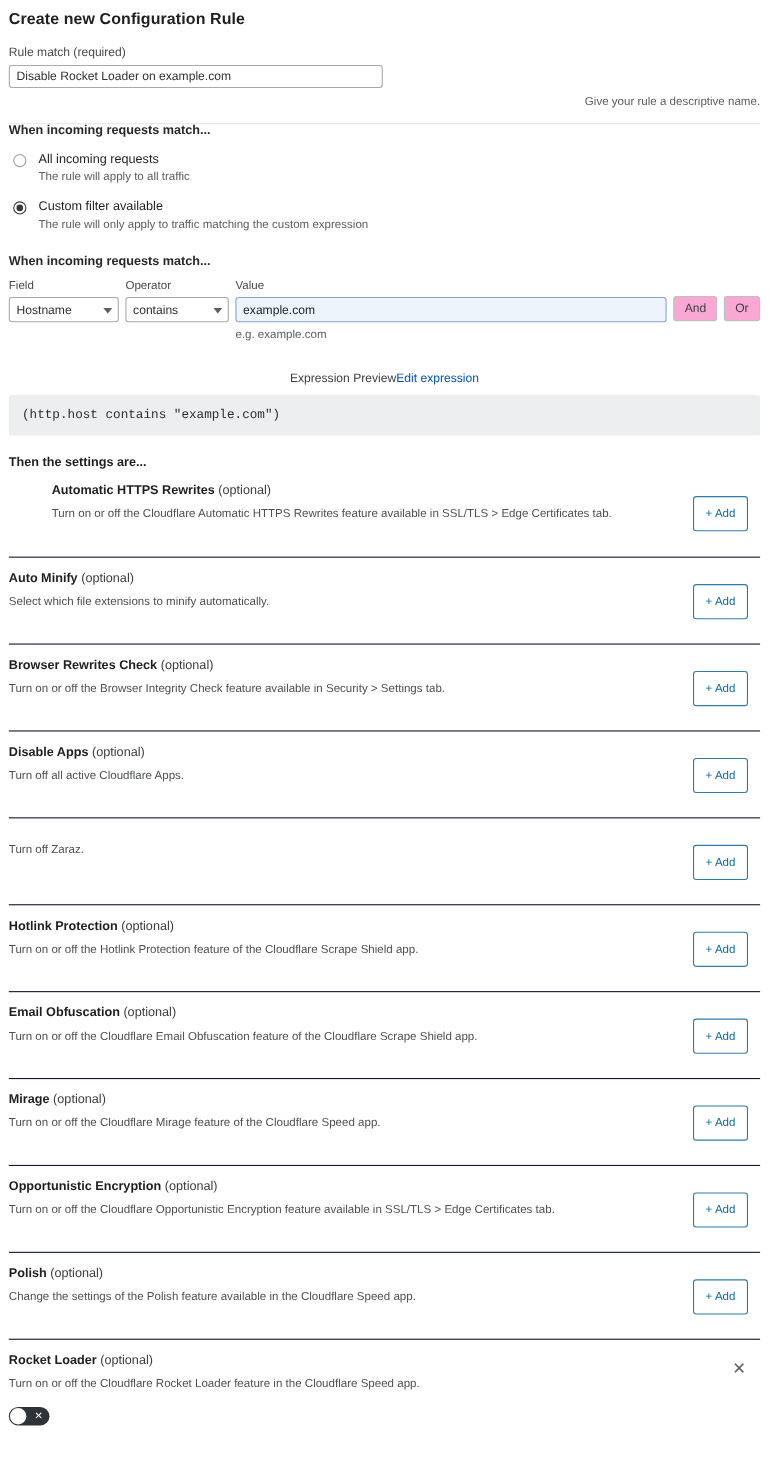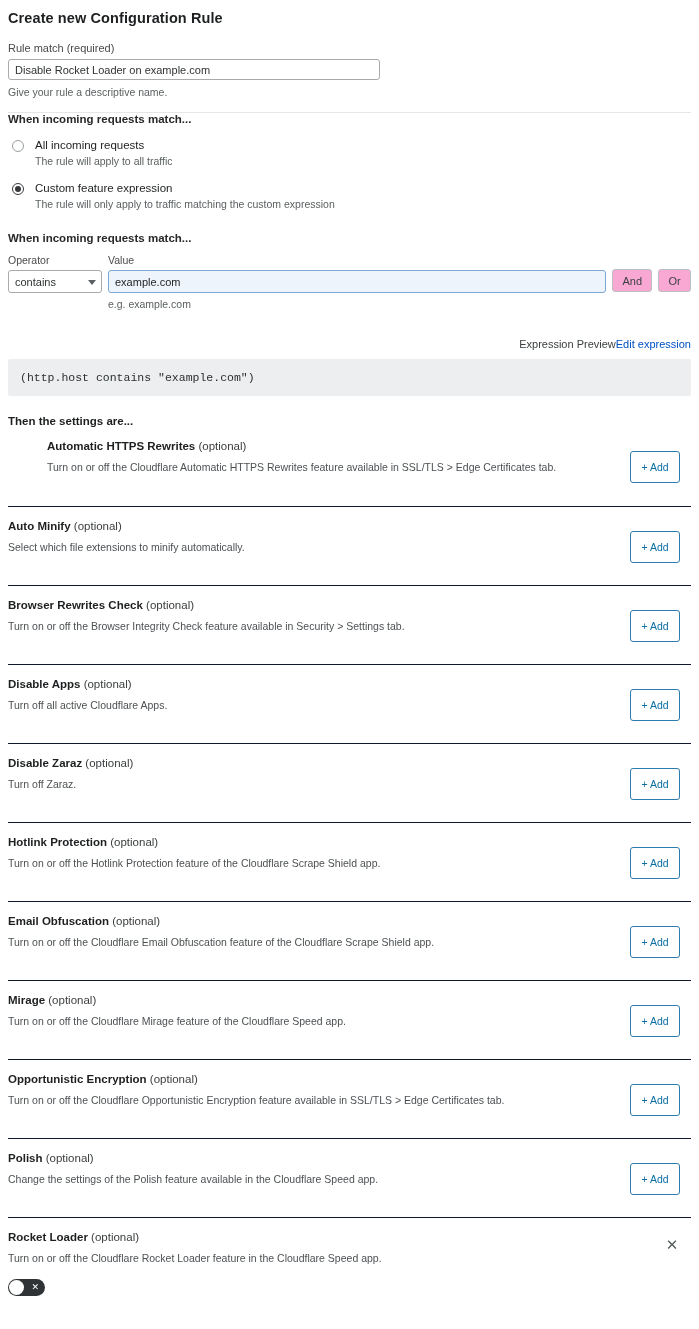--- a/index.html
+++ b/index.html
@@ -25,35 +25,36 @@
     color: #1d1f20;
     margin: 10px 0 16px 0;
     letter-spacing: .1px;
   }
   .field-label {
     font-size: 11px;
     color: #4a4a4a;
     margin-bottom: 5px;
   }
   .text-input {
-    width: 372px;
+    width: 340px;
     height: 21px;
     border: 1px solid #aaaaaa;
     border-radius: 3px;
     font-size: 11px;
     padding: 2px 6px;
     color: #2f3233;
     font-family: "Liberation Sans", sans-serif;
     background: #fff;
     display: block;
   }
   .help-text {
     font-size: 10.5px;
     color: #5a5f60;
     margin-top: 6px;
+    text-align: right;
   }
   .divider {
     border-top: 1px solid #e4e6e7;
     margin: 13px 0 0 0;
   }
   .section-head {
     font-size: 13px;
     font-weight: bold;
     color: #1d1f20;
     margin: 12px 0 14px 0;
@@ -164,21 +165,21 @@
     font-family: "Liberation Sans", sans-serif;
     margin-top: 15px;
   }
   .value-hint {
     font-size: 10.5px;
     color: #5a5f60;
     margin-top: 5px;
   }
   .preview-bar {
     display: flex;
-    justify-content: flex-end;
+    justify-content: center;
     align-items: baseline;
     margin-top: 28px;
   }
   .preview-label {
     font-size: 11px;
     color: #3c4042;
   }
   .edit-link {
     font-size: 11px;
     color: #0051c3;
@@ -297,28 +298,35 @@
     <div class="radio"></div>
     <div class="radio-texts">
       <div class="r-title">All incoming requests</div>
       <div class="r-desc">The rule will apply to all traffic</div>
     </div>
   </div>
 
   <div class="radio-row">
     <div class="radio checked"></div>
     <div class="radio-texts">
-      <div class="r-title">Custom feature expression</div>
+      <div class="r-title">Custom filter available</div>
       <div class="r-desc">The rule will only apply to traffic matching the custom expression</div>
     </div>
   </div>
 
   <div class="filter-head">When incoming requests match...</div>
 
   <div class="expr-row">
+    <div class="col-field">
+      <div class="col-label">Field</div>
+      <div class="select">
+        <span>Hostname</span>
+        <span class="caret"></span>
+      </div>
+    </div>
     <div class="col-op">
       <div class="col-label">Operator</div>
       <div class="select">
         <span>contains</span>
         <span class="caret"></span>
       </div>
     </div>
     <div class="col-value">
       <div class="col-label">Value</div>
       <input class="value-input" type="text" value="example.com" style="">
@@ -356,21 +364,20 @@
       <button class="add-btn">+ Add</button>
     </div>
 
     <div class="setting">
       <div class="s-title"><span>Disable Apps</span> <span class="opt">(optional)</span></div>
       <div class="s-desc">Turn off all active Cloudflare Apps.</div>
       <button class="add-btn">+ Add</button>
     </div>
 
     <div class="setting">
-      <div class="s-title"><span>Disable Zaraz</span> <span class="opt">(optional)</span></div>
       <div class="s-desc">Turn off Zaraz.</div>
       <button class="add-btn">+ Add</button>
     </div>
 
     <div class="setting">
       <div class="s-title"><span>Hotlink Protection</span> <span class="opt">(optional)</span></div>
       <div class="s-desc">Turn on or off the Hotlink Protection feature of the Cloudflare Scrape Shield app.</div>
       <button class="add-btn">+ Add</button>
     </div>
 

